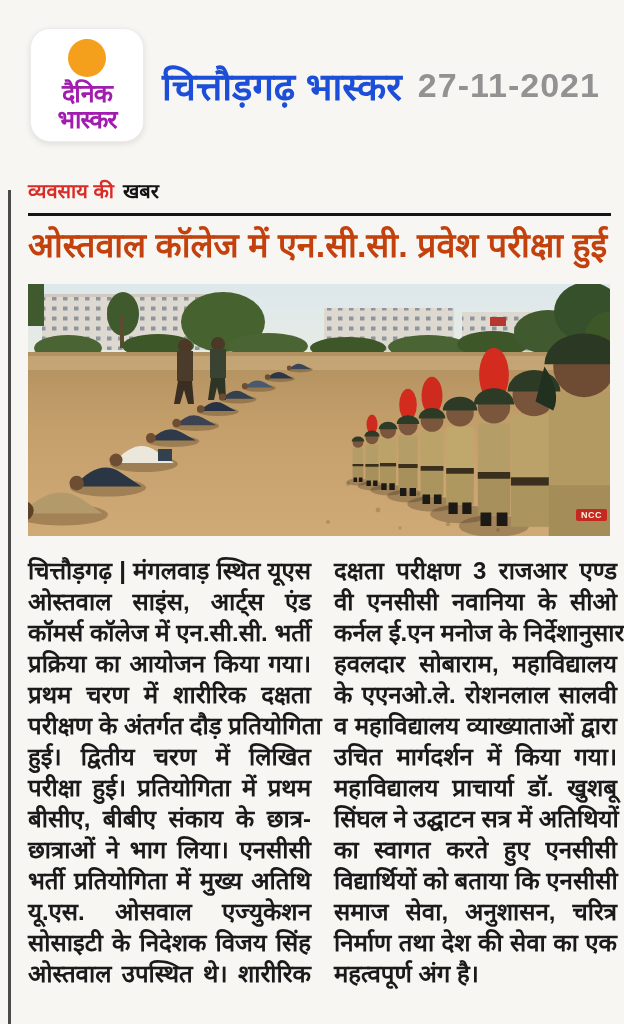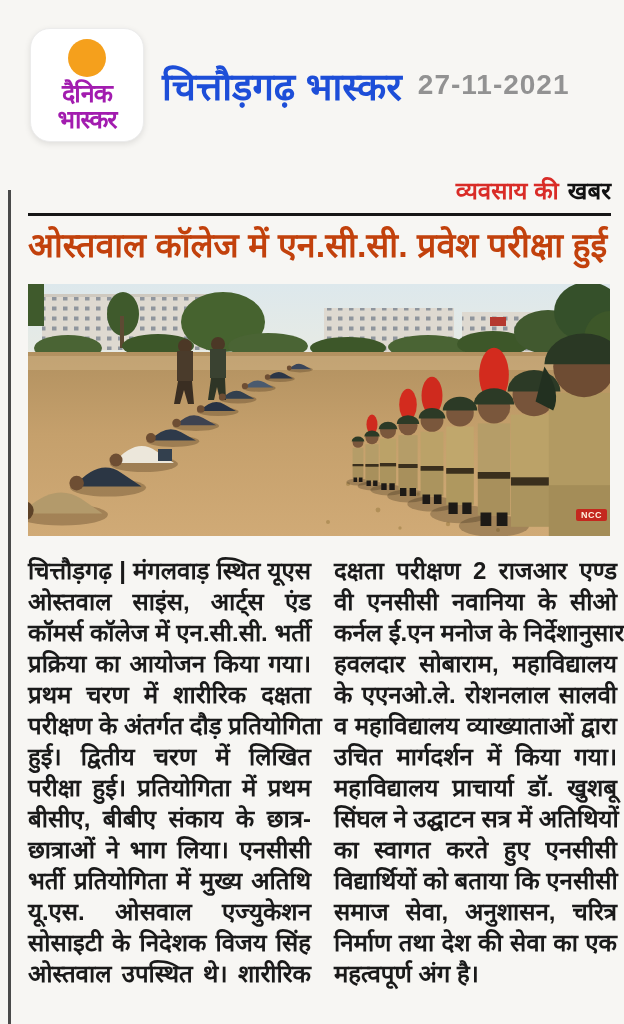--- a/index.html
+++ b/index.html
@@ -12,28 +12,28 @@
 
   
   .masthead{position:absolute;left:30px;top:28px;right:16px;height:114px;
     display:flex;align-items:center;}
   .logo-card{width:112px;height:112px;background:#ffffff;border-radius:20px;
     border:1px solid #ececec;box-shadow:0 2px 6px rgba(0,0,0,.10);
     display:flex;flex-direction:column;align-items:center;justify-content:center;flex:none;}
   .logo-sun{width:38px;height:38px;border-radius:50%;background:#f5a01c;margin:0 0 3px 0;}
   .logo-t{font-weight:800;font-size:25px;line-height:26px;color:#a21caf;text-align:center;letter-spacing:-1px;}
   .m-title{margin-left:18px;font-size:38px;font-weight:700;color:#1d4ed8;white-space:nowrap;}
-  .m-date{margin-left:16px;font-size:28px;font-weight:700;color:#929292;letter-spacing:1px;white-space:nowrap;}
+  .m-date{margin-left:16px;font-size:34px;font-weight:700;color:#929292;letter-spacing:1px;white-space:nowrap;}
 
   
   .clip-edge{position:absolute;left:8px;top:190px;width:3px;height:834px;background:#4a4a4a;}
 
   
   .article{position:absolute;left:28px;top:172px;width:583px;}
-  .kicker{font-size:24px;font-weight:800;line-height:38px;text-align:right;}
+  .kicker{font-size:20px;font-weight:800;line-height:38px;}
   .kicker .red{color:#d92c27;}
   .kicker .blk{color:#121212;margin-left:9px;}
   .rule{height:3px;background:#161616;margin-top:3px;}
   .headline{margin:6px 0 0 0;font-size:34px;line-height:46px;font-weight:800;color:#c2410c;white-space:nowrap;}
 
   .photo{position:relative;margin-top:16px;width:582px;height:252px;overflow:hidden;background:#14b8a6;}
   .photo svg{display:block;width:582px;height:252px;}
   .ncc-badge{position:absolute;right:3px;bottom:15px;background:#c4281e;color:#fff3e0;
     font-size:9px;font-weight:700;padding:1px 5px;border-radius:2px;letter-spacing:.5px;}
 
@@ -304,21 +304,21 @@
         <div class="line">हुई। द्वितीय चरण में लिखित</div>
         <div class="line">परीक्षा हुई। प्रतियोगिता में प्रथम</div>
         <div class="line">बीसीए, बीबीए संकाय के छात्र-</div>
         <div class="line">छात्राओं ने भाग लिया। एनसीसी</div>
         <div class="line">भर्ती प्रतियोगिता में मुख्य अतिथि</div>
         <div class="line">यू.एस. ओसवाल एज्युकेशन</div>
         <div class="line">सोसाइटी के निदेशक विजय सिंह</div>
         <div class="line">ओस्तवाल उपस्थित थे। शारीरिक</div>
       </div>
       <div class="col">
-        <div class="line">दक्षता परीक्षण 2 राजआर एण्ड</div>
+        <div class="line">दक्षता परीक्षण 3 राजआर एण्ड</div>
         <div class="line">वी एनसीसी नवानिया के सीओ</div>
         <div class="line">कर्नल ई.एन मनोज के निर्देशानुसार</div>
         <div class="line">हवलदार सोबाराम, महाविद्यालय</div>
         <div class="line">के एएनओ.ले. रोशनलाल सालवी</div>
         <div class="line">व महाविद्यालय व्याख्याताओं द्वारा</div>
         <div class="line">उचित मार्गदर्शन में किया गया।</div>
         <div class="line">महाविद्यालय प्राचार्या डॉ. खुशबू</div>
         <div class="line">सिंघल ने उद्घाटन सत्र में अतिथियों</div>
         <div class="line">का स्वागत करते हुए एनसीसी</div>
         <div class="line">विद्यार्थियों को बताया कि एनसीसी</div>

